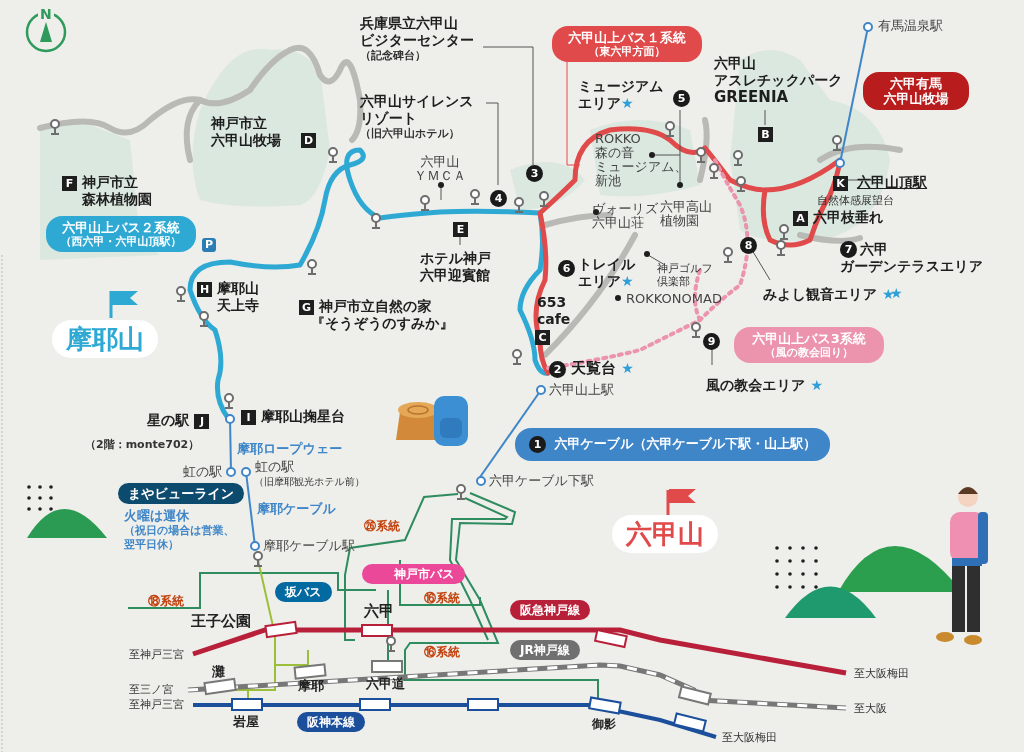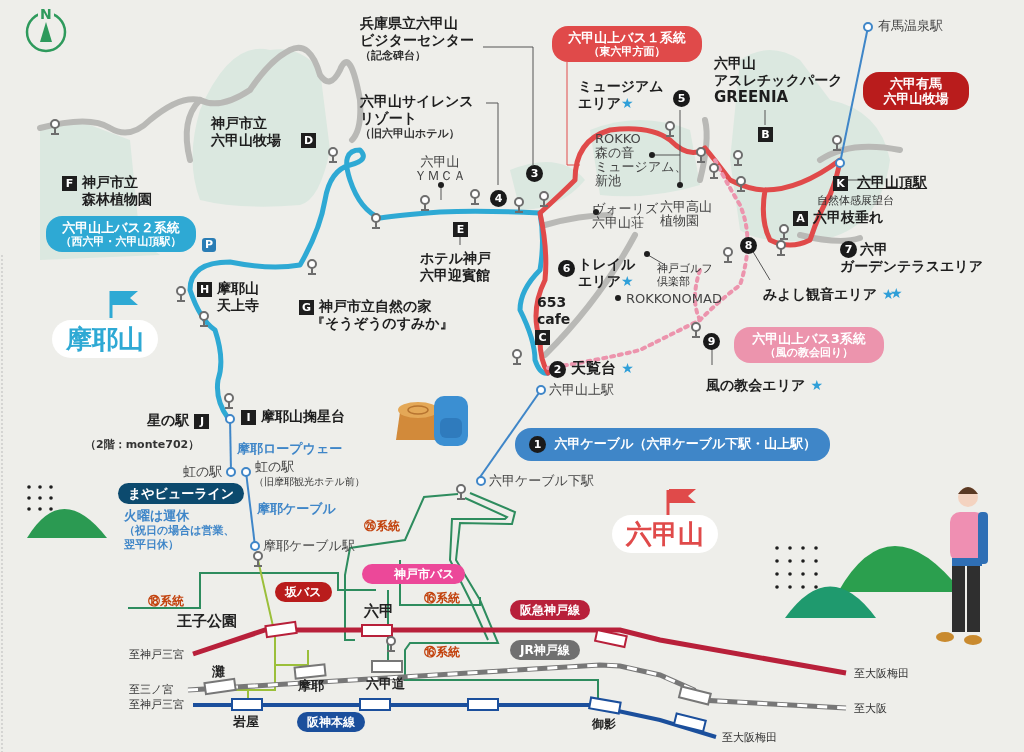--- a/index.html
+++ b/index.html
@@ -360,32 +360,32 @@
 <div class="pill" style="left:118px;top:483px;background:#0c4a6e;padding:3px 10px;font-size:13px;">
   <span>まやビューライン</span>
 </div>
 <div class="lbl blue" style="left:124px;top:507px;font-size:13px;">火曜は運休</div>
 <div class="lbl blue small" style="left:124px;top:524px;color:#3f86c8;font-weight:bold;">（祝日の場合は営業、</div>
 <div class="lbl blue small" style="left:124px;top:538px;color:#3f86c8;font-weight:bold;">翌平日休）</div>
 <div class="lbl blue" style="left:237px;top:440px;font-size:13px;">摩耶ロープウェー</div>
 <div class="lbl blue" style="left:257px;top:500px;font-size:13px;">摩耶ケーブル</div>
 
 <div class="tag" style="left:362px;top:564px;background:#ec4899;padding-left:32px;">神戸市バス</div>
-<div class="tag" style="left:275px;top:582px;background:#b91c1c;">坂バス</div>
+<div class="tag" style="left:275px;top:582px;background:#0369a1;">坂バス</div>
 <div class="lbl green" style="left:364px;top:518px;font-size:12px;">㉖系統</div>
 <div class="lbl green" style="left:148px;top:593px;font-size:12px;">⑱系統</div>
 <div class="lbl green" style="left:424px;top:590px;font-size:12px;">⑯系統</div>
 <div class="lbl green" style="left:424px;top:644px;font-size:12px;">⑯系統</div>
 <div class="tag" style="left:202px;top:238px;background:#2a7db5;border-radius:3px;padding:0 3px;font-size:11px;line-height:14px;">P</div>
 
 <div class="tag" style="left:510px;top:600px;background:#b8203a;">阪急神戸線</div>
 <div class="tag" style="left:510px;top:640px;background:#707070;">JR神戸線</div>
 <div class="tag" style="left:297px;top:712px;background:#1b4f9c;">阪神本線</div>
 
-<div class="stn" style="left:177px;top:612px;font-size:15px;">王子公園</div>
+<div class="stn" style="left:191px;top:612px;font-size:15px;">王子公園</div>
 <div class="stn" style="left:364px;top:602px;font-size:15px;">六甲</div>
 <div class="stn" style="left:212px;top:663px;">灘</div>
 <div class="stn" style="left:298px;top:677px;">摩耶</div>
 <div class="stn" style="left:366px;top:675px;">六甲道</div>
 <div class="stn" style="left:233px;top:713px;">岩屋</div>
 <div class="stn" style="left:592px;top:716px;font-size:12px;">御影</div>
 
 <div class="dest" style="left:129px;top:647px;">至神戸三宮</div>
 <div class="dest" style="left:129px;top:682px;">至三ノ宮</div>
 <div class="dest" style="left:129px;top:697px;">至神戸三宮</div>

